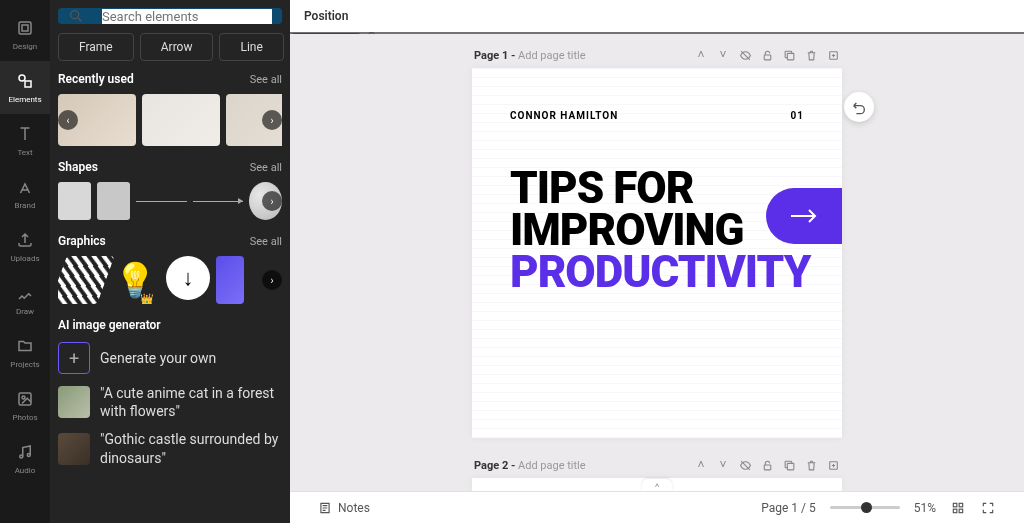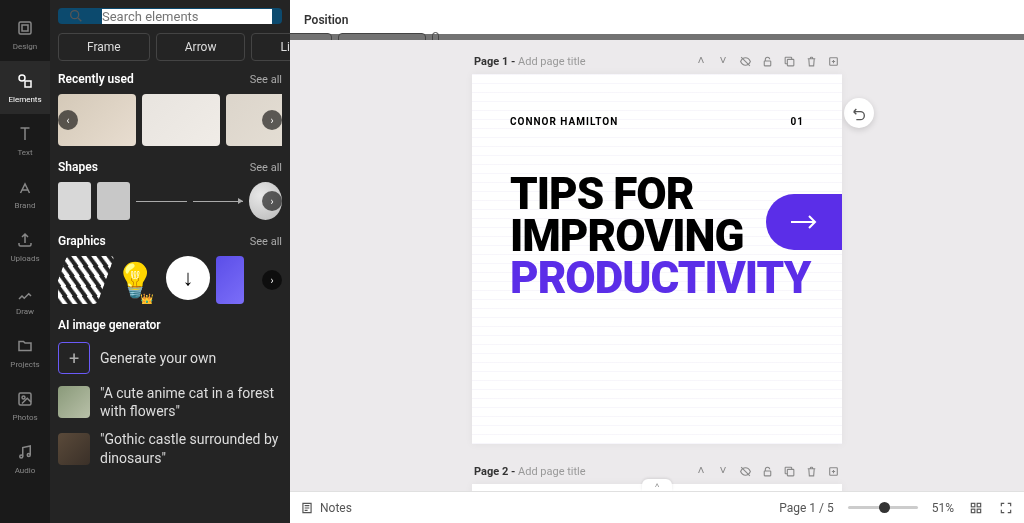--- a/index.html
+++ b/index.html
@@ -10,21 +10,21 @@
     .rail-item { display: flex; flex-direction: column; align-items: center; padding: 10px 0; color: #888; cursor: pointer; font-size: 8px; gap: 4px; }
     .rail-item.active { color: #fff; background: #2a2a2a; }
     .rail-icon { width: 20px; height: 20px; display: flex; align-items: center; justify-content: center; }
     
     
     .sidebar { width: 240px; background: #242424; color: #fff; display: flex; flex-direction: column; position: relative; }
     .search-wrap { padding: 8px; }
     .search { background: #0c4a6e; border-radius: 4px; display: flex; align-items: center; padding: 0 10px; gap: 18px; }
     .search input { border: none; outline: none; font-size: 13px; flex: 1; color: #333; }
     .chips { display: flex; gap: 6px; padding: 0 8px 10px; align-items: center; }
-    .chip { border: 1px solid #444; border-radius: 4px; padding: 6px 28px; font-size: 12px; color: #ddd; cursor: pointer; white-space: nowrap; }
+    .chip { border: 1px solid #444; border-radius: 4px; padding: 6px 20px; font-size: 12px; color: #ddd; cursor: pointer; white-space: nowrap; }
     .chip-more { width: 24px; height: 30px; border: 1px solid #444; border-radius: 4px; display: flex; align-items: center; justify-content: center; cursor: pointer; color: #ddd; }
     
     .sidebar-content { flex: 1; overflow-y: auto; padding: 0 8px; }
     .sidebar-content::-webkit-scrollbar { width: 6px; }
     .sidebar-content::-webkit-scrollbar-thumb { background: #555; border-radius: 3px; }
     
     .section { margin-bottom: 14px; }
     .section-head { display: flex; justify-content: space-between; align-items: center; margin-bottom: 8px; }
     .section-title { font-size: 12px; font-weight: 600; color: #fff; }
     .see-all { font-size: 11px; color: #aaa; cursor: pointer; }
@@ -57,21 +57,21 @@
     .ai-thumb { width: 32px; height: 32px; border-radius: 4px; flex-shrink: 0; }
     .ai-thumb.gen { border: 1px solid #6a5af9; display: flex; align-items: center; justify-content: center; color: #aaa; font-size: 18px; }
     .ai-thumb.cat { background: linear-gradient(135deg, #8a9a7a, #b8c0a8); }
     .ai-thumb.castle { background: linear-gradient(135deg, #5a4a3a, #3a3028); }
     .ai-label { font-size: 14px; color: #ddd; line-height: 1.3; }
     
     .sidebar-handle { position: absolute; right: -10px; top: 50%; transform: translateY(-50%); width: 10px; height: 50px; background: #242424; border-radius: 0 6px 6px 0; display: flex; align-items: center; justify-content: center; cursor: pointer; color: #888; font-size: 9px; }
     
     
     .main { flex: 1; display: flex; flex-direction: column; background: #fff; }
-    .topbar { height: 34px; border-bottom: 6px solid #737373; display: flex; align-items: center; padding: 4px 14px; font-size: 12px; font-weight: 600; color: #333; margin-top: 6px; }
+    .topbar { height: 34px; border-bottom: 2px solid #737373; display: flex; align-items: center; padding: 4px 14px; font-size: 12px; font-weight: 600; color: #333; }
     
     .canvas-area { flex: 1; background: #eceaec; overflow: auto; padding: 14px 0; display: flex; flex-direction: column; align-items: center; position: relative; }
     
     .page-block { width: 370px; }
     .page-head { display: flex; align-items: center; justify-content: space-between; margin-bottom: 6px; padding: 0 2px; }
     .page-label { font-size: 11px; color: #333; }
     .page-label span { color: #999; }
     .page-tools { display: flex; gap: 8px; color: #888; }
     .page-tool { width: 14px; height: 14px; cursor: pointer; display: flex; align-items: center; justify-content: center; font-size: 12px; }
     
@@ -87,21 +87,21 @@
     
     .arrow-badge { position: absolute; top: 120px; right: 0; width: 76px; height: 56px; background: #5b2ee8; border-radius: 28px 0 0 28px; display: flex; align-items: center; justify-content: center; color: #fff; font-size: 28px; }
     
     .page-bottom { position: absolute; bottom: 32px; left: 38px; right: 38px; display: flex; justify-content: space-between; font-size: 8px; font-weight: 700; letter-spacing: 0.5px; color: #000; }
     
     .undo-fab { position: absolute; top: 58px; right: 150px; width: 30px; height: 30px; background: #fff; border-radius: 50%; box-shadow: 0 2px 6px rgba(0,0,0,0.15); display: flex; align-items: center; justify-content: center; cursor: pointer; color: #555; }
     
     .page-collapse { position: absolute; bottom: 0; left: 50%; transform: translateX(-50%); width: 30px; height: 12px; background: #fff; border-radius: 6px 6px 0 0; box-shadow: 0 -1px 3px rgba(0,0,0,0.1); display: flex; align-items: center; justify-content: center; font-size: 8px; color: #888; cursor: pointer; }
     
     
-    .bottom { height: 32px; border-top: 1px solid #e0e0e0; display: flex; align-items: center; padding: 0 10px; gap: 12px; font-size: 12px; color: #555; }
+    .bottom { height: 32px; border-top: 1px solid #e0e0e0; display: flex; align-items: center; padding: 0 28px; gap: 12px; font-size: 12px; color: #555; }
     .notes-btn { display: flex; align-items: center; gap: 6px; cursor: pointer; }
     .bottom-right { margin-left: auto; display: flex; align-items: center; gap: 14px; }
     .zoom-slider { width: 70px; height: 3px; background: #ccc; border-radius: 2px; position: relative; cursor: pointer; }
     .zoom-thumb { position: absolute; left: 45%; top: -4px; width: 11px; height: 11px; background: #333; border-radius: 50%; }
     .bottom-icon { cursor: pointer; width: 16px; height: 16px; display: flex; align-items: center; justify-content: center; }
   </style>
 </head>
 <body>
 
 <div class="rail">

